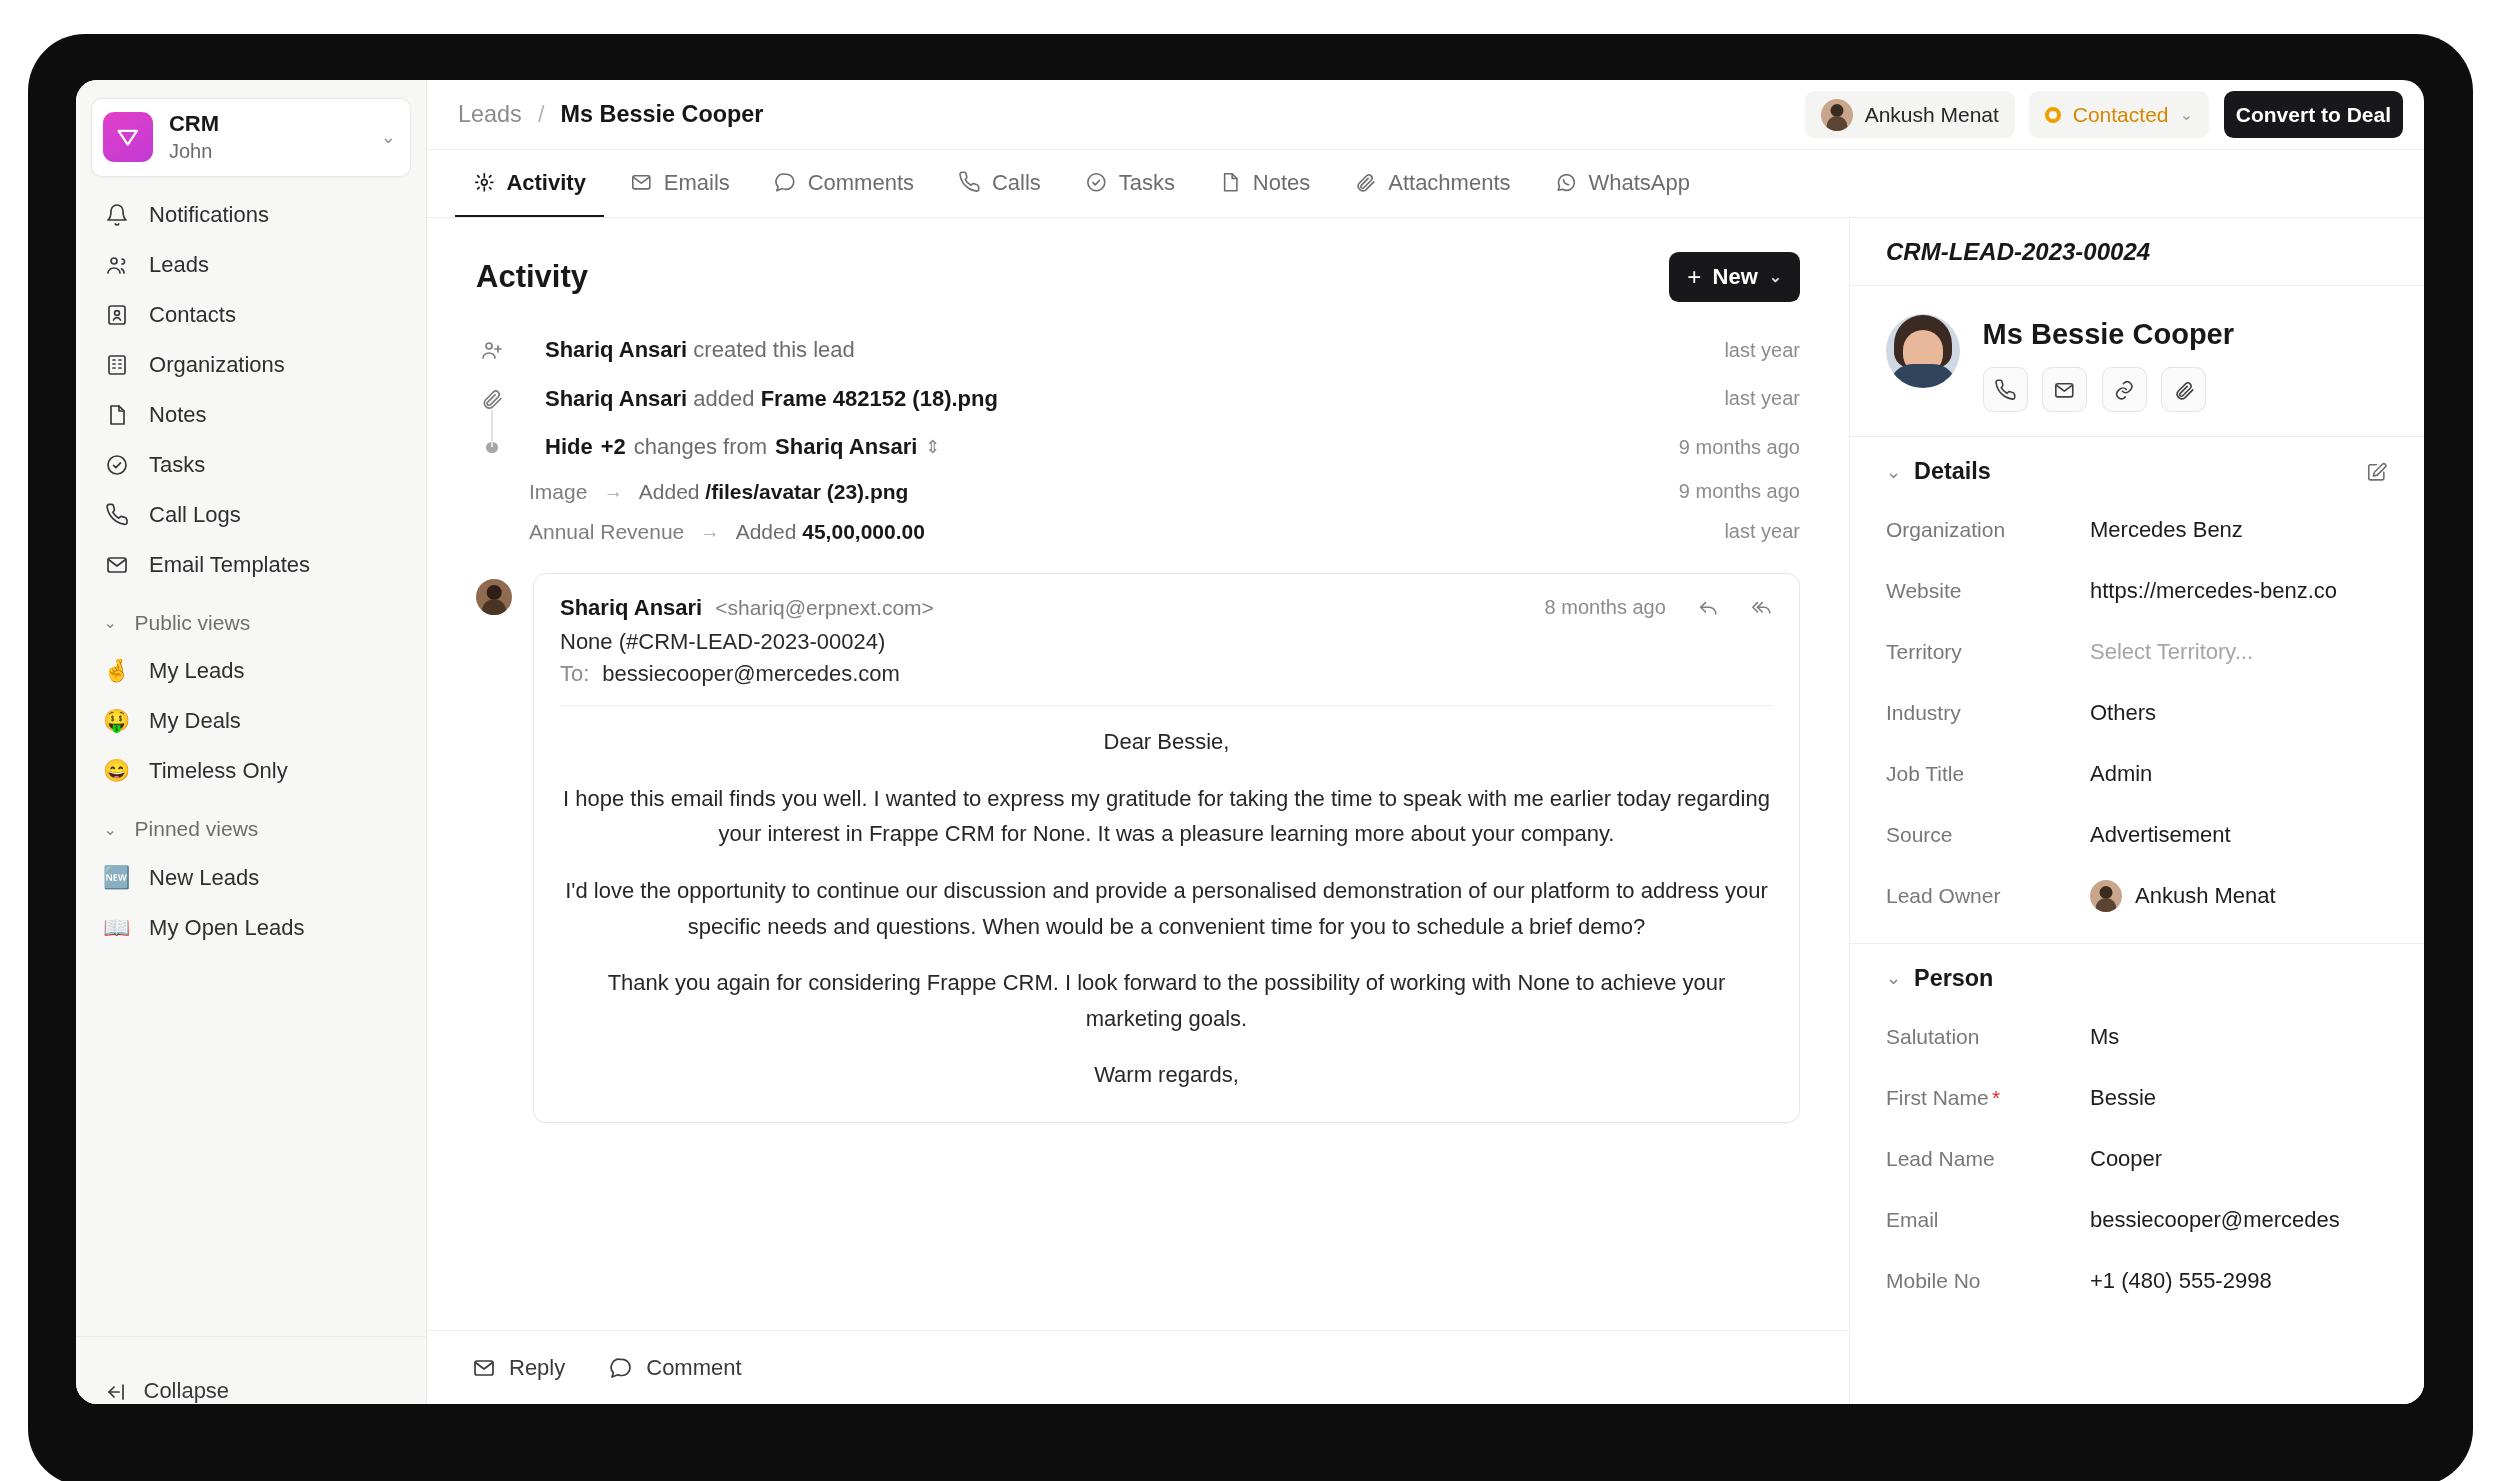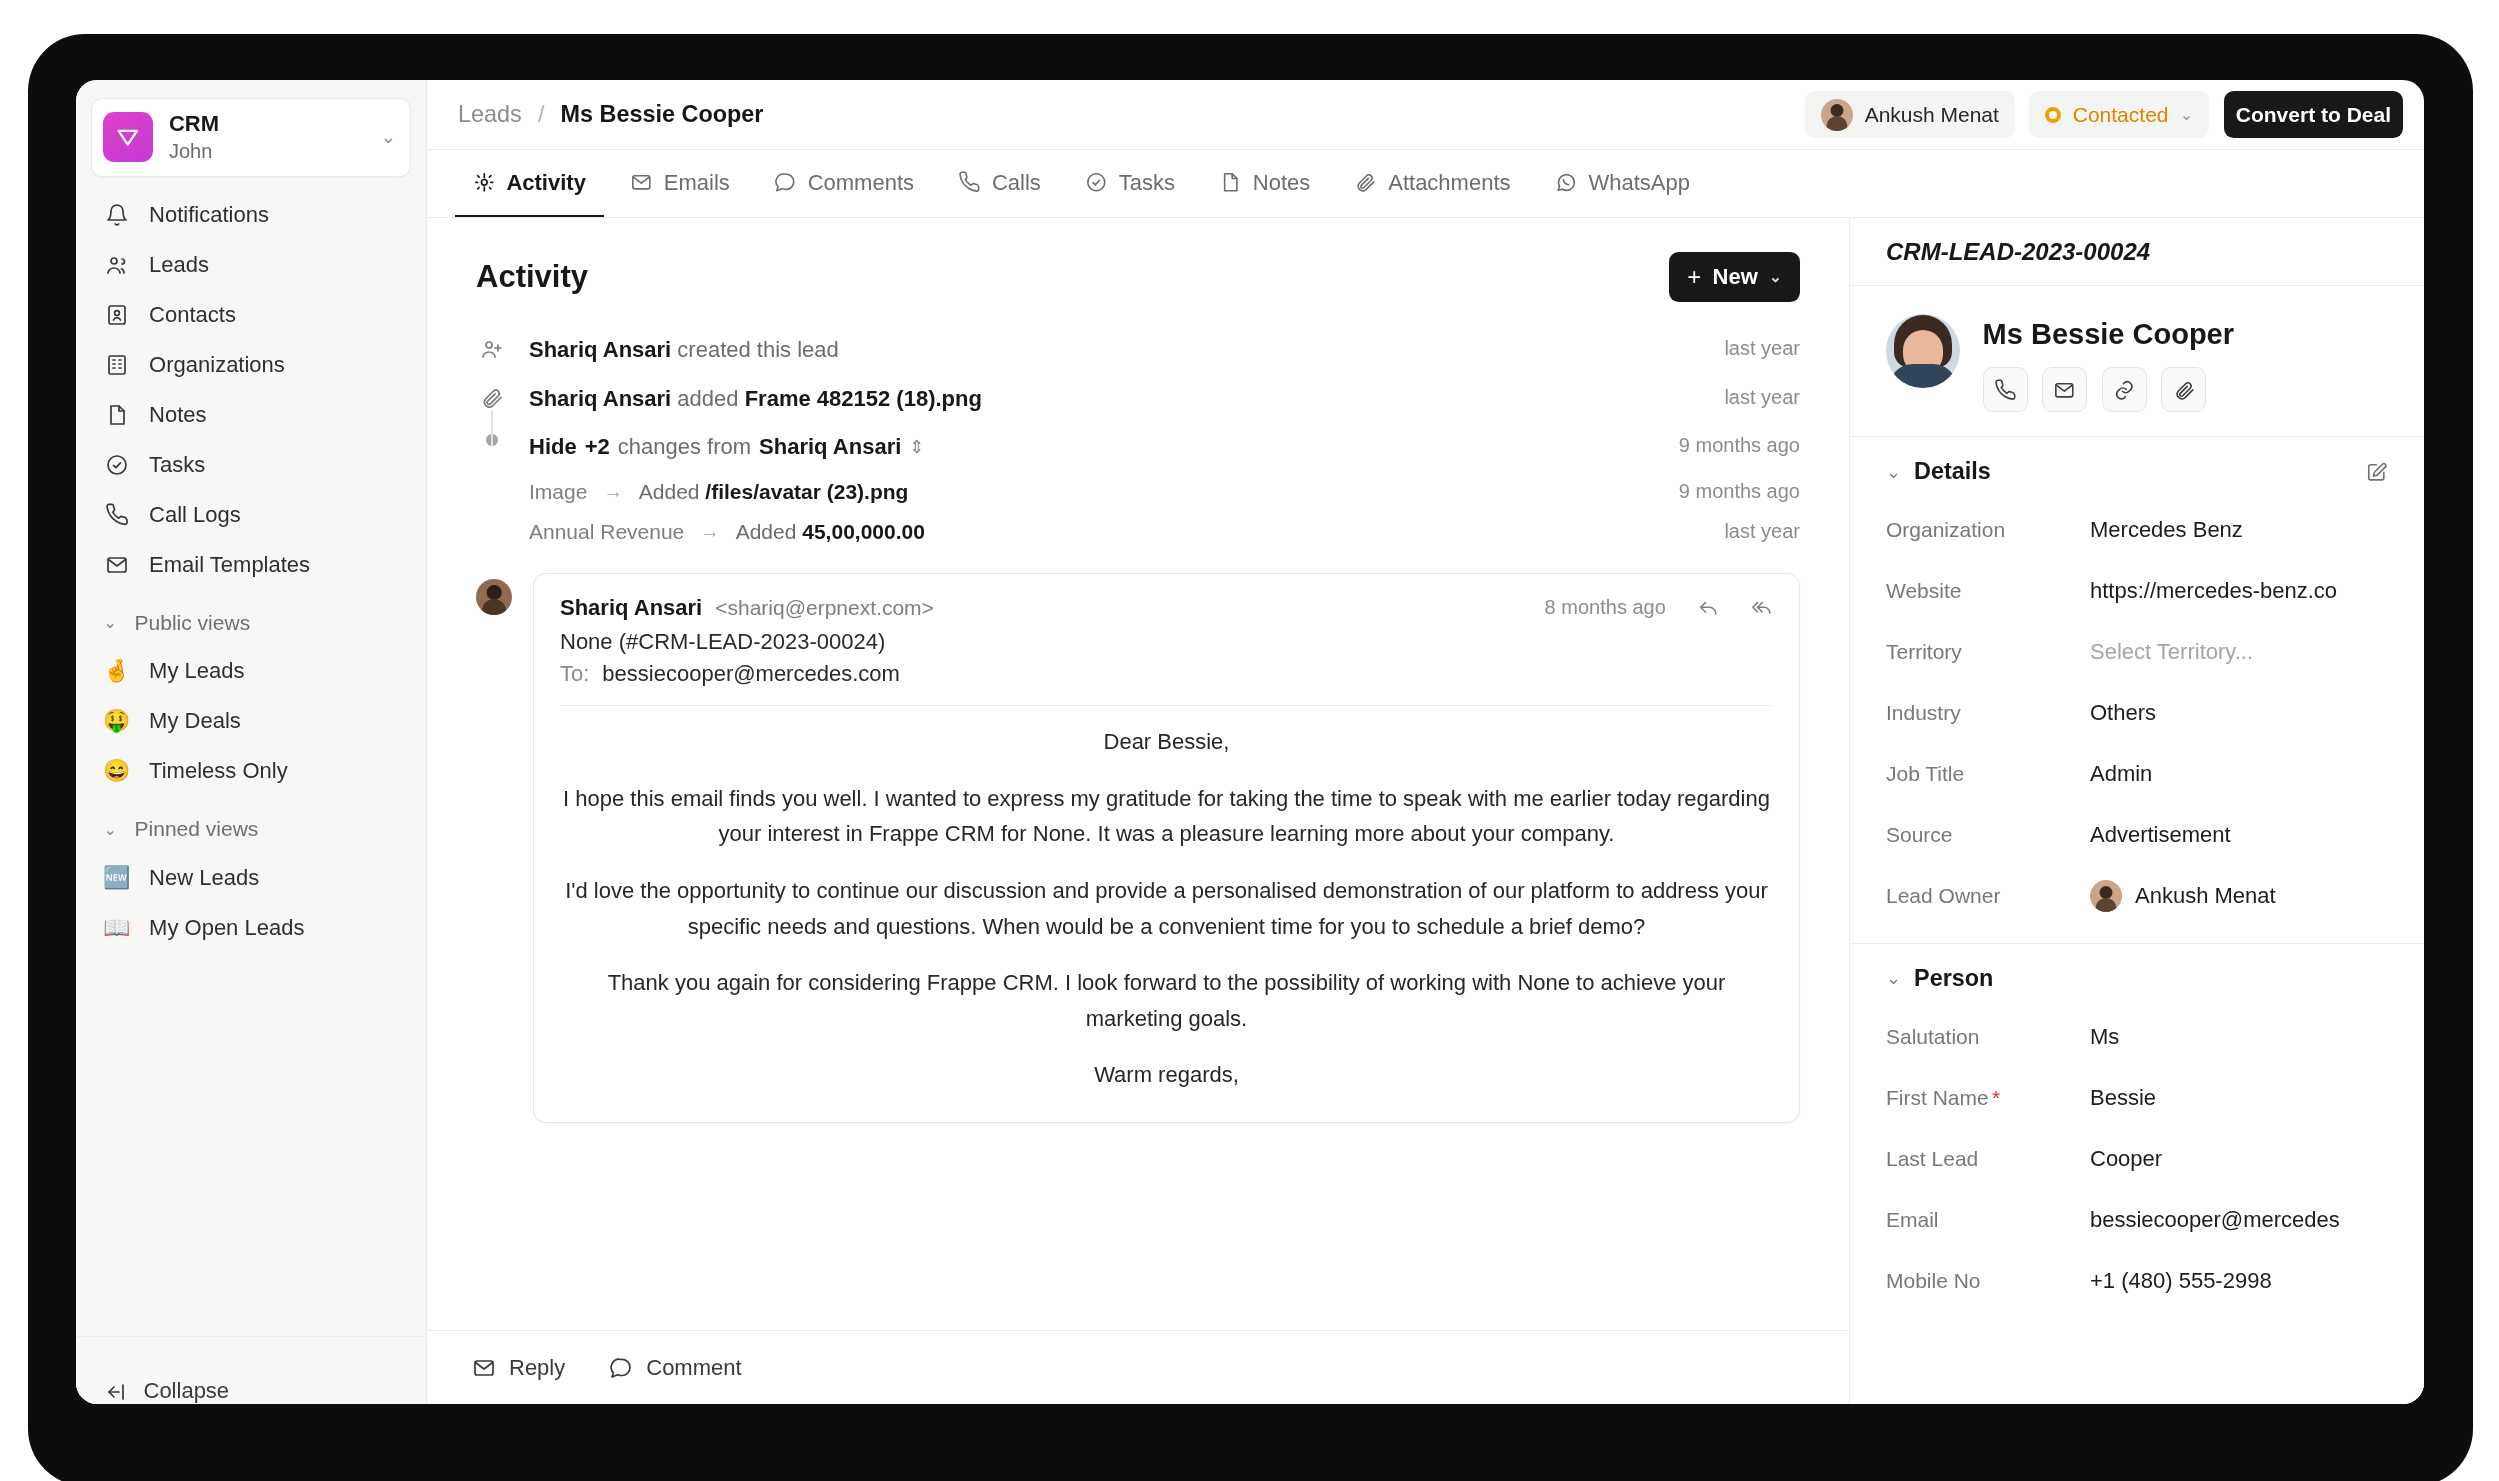--- a/index.html
+++ b/index.html
@@ -185,22 +185,22 @@
     height: 50px; padding: 0 18px;
     background: #18181b; color: #fff;
     border-radius: 9.7px; border: none;
     display: flex; align-items: center; gap: 11.3px;
     font-size: 22px; font-weight: 600;
   }
   .btn-new .plus { font-size: 24px; font-weight: 400; }
   .btn-new .cv { font-size: 15.4px; opacity: .85; }
 
   .timeline-row {
-    display: flex; 
-    gap: 21px; padding: 11.3px 0; position: relative;
+    display: flex; align-items: center;
+    gap: 37px; padding: 11.3px 0; position: relative;
   }
   .tl-icon { width: 32px; flex: 0 0 32px; display: flex; justify-content: center; color: #7b7b7e; }
   .tl-icon svg { width: 24px; height: 24px; display: block; }
   .tl-dot { width: 11.3px; height: 11.3px; border-radius: 50%; background: #a6a6a8; }
   .tl-text { flex: 1 1 auto; font-size: 22px; color: #6c6c70; }
   .tl-text b { color: #18181b; font-weight: 600; }
   .tl-time { font-size: 20px; color: #8c8c8f; white-space: nowrap; }
   .tl-vline {
     position: absolute; left: 15.4px; top: -13px; bottom: 50%;
     width: 1.6px; background: #e3e3e1;
@@ -739,21 +739,21 @@
 
           <div class="field">
             <span class="f-label">Salutation</span>
             <span class="f-value">Ms</span>
           </div>
           <div class="field">
             <span class="f-label"><span>First Name</span><span class="req">*</span></span>
             <span class="f-value">Bessie</span>
           </div>
           <div class="field">
-            <span class="f-label">Last Lead</span>
+            <span class="f-label">Lead Name</span>
             <span class="f-value">Cooper</span>
           </div>
           <div class="field">
             <span class="f-label">Email</span>
             <span class="f-value">bessiecooper@mercedes</span>
           </div>
           <div class="field">
             <span class="f-label">Mobile No</span>
             <span class="f-value">+1 (480) 555-2998</span>
           </div>

